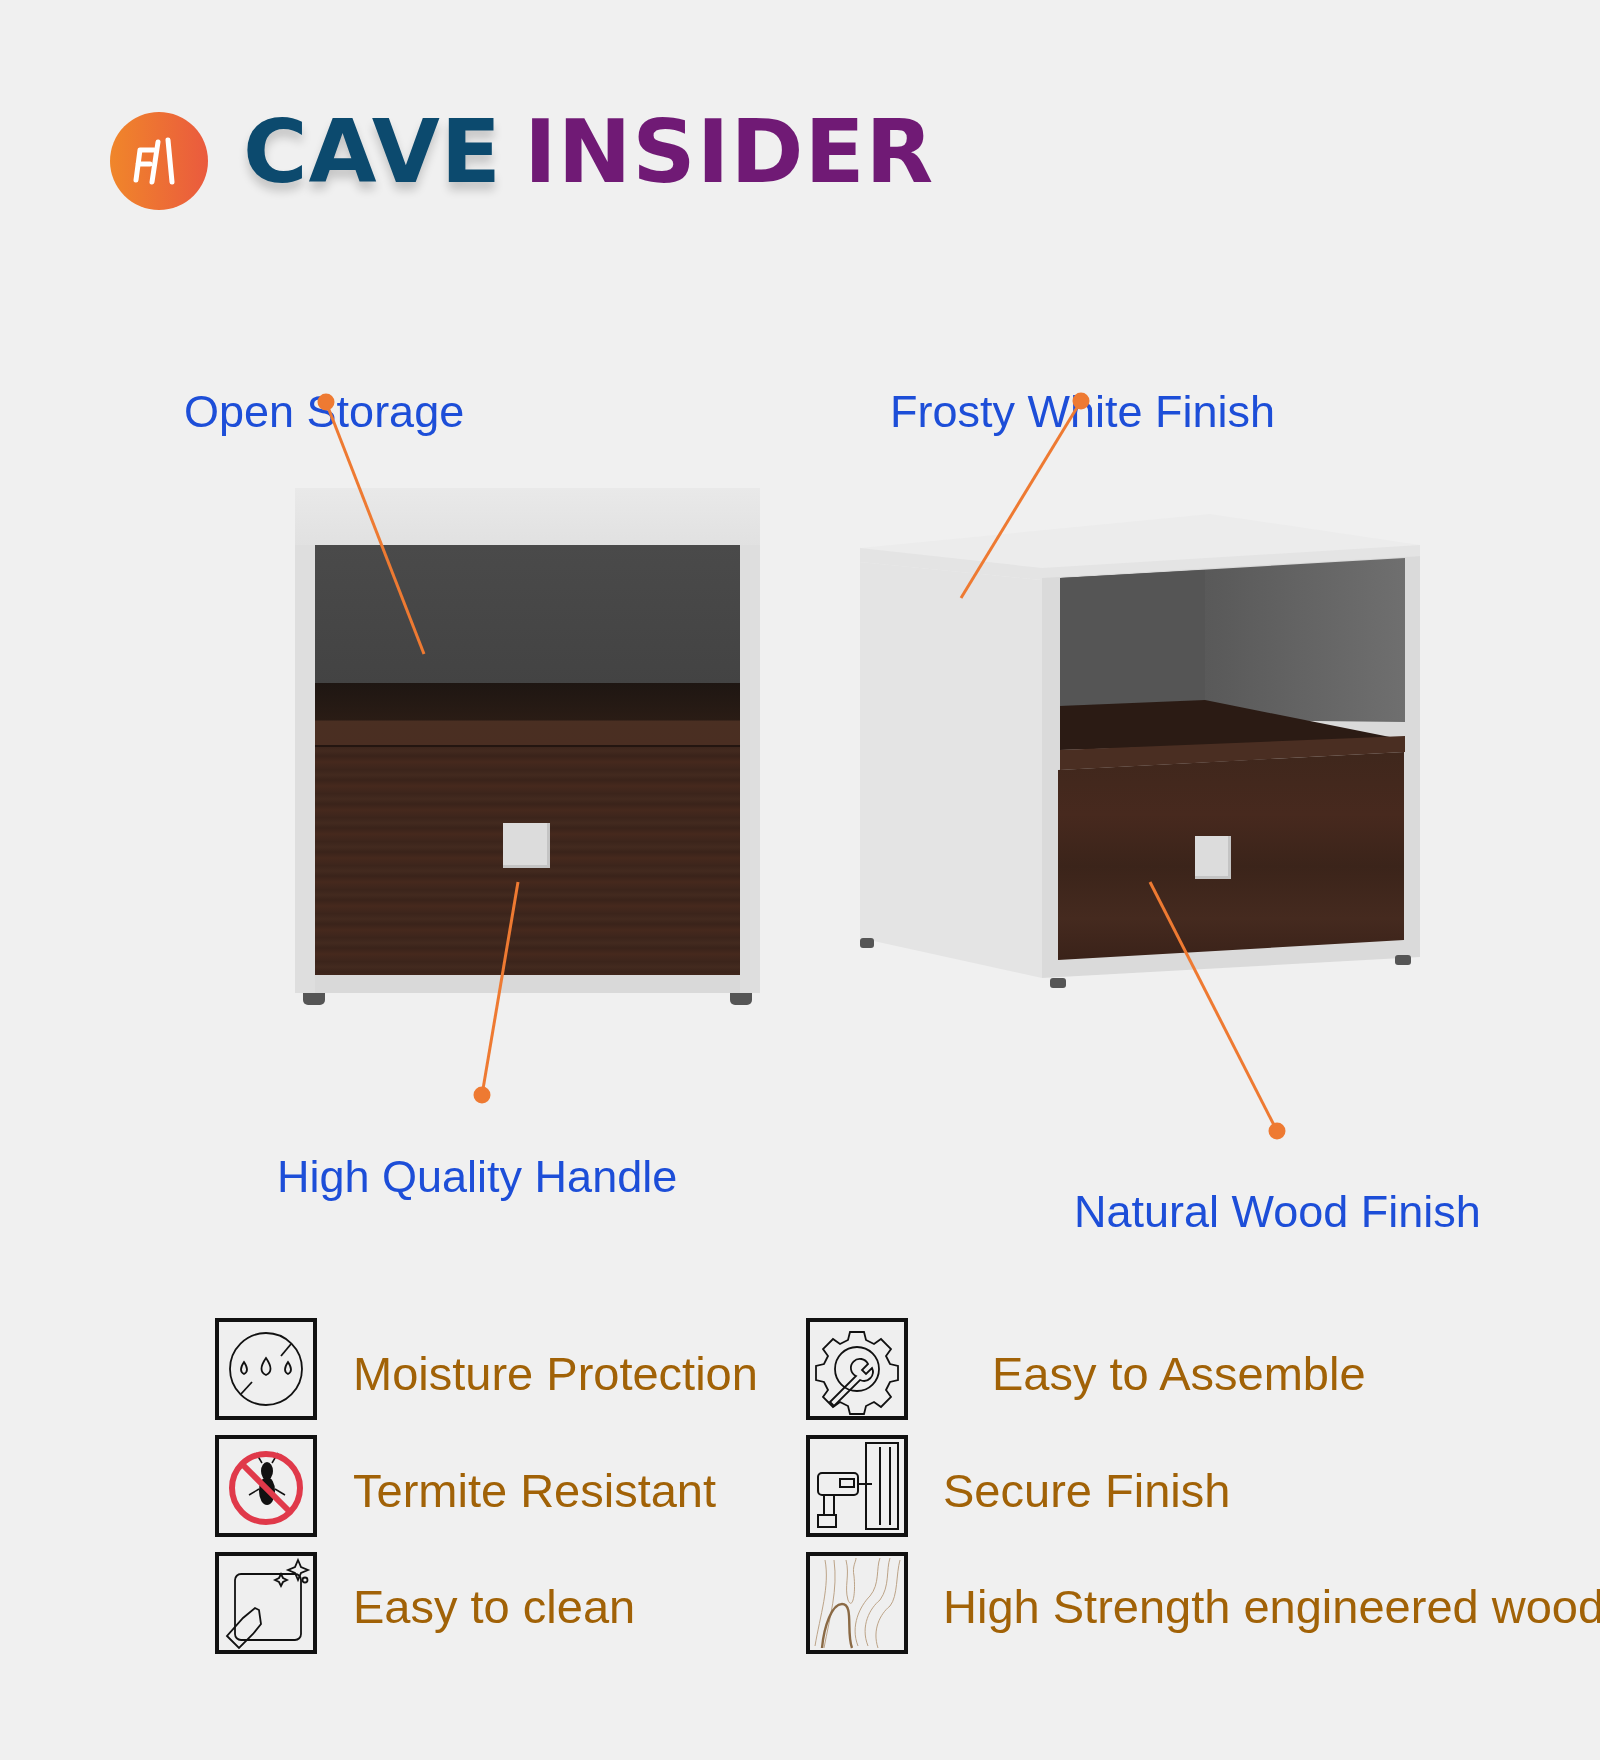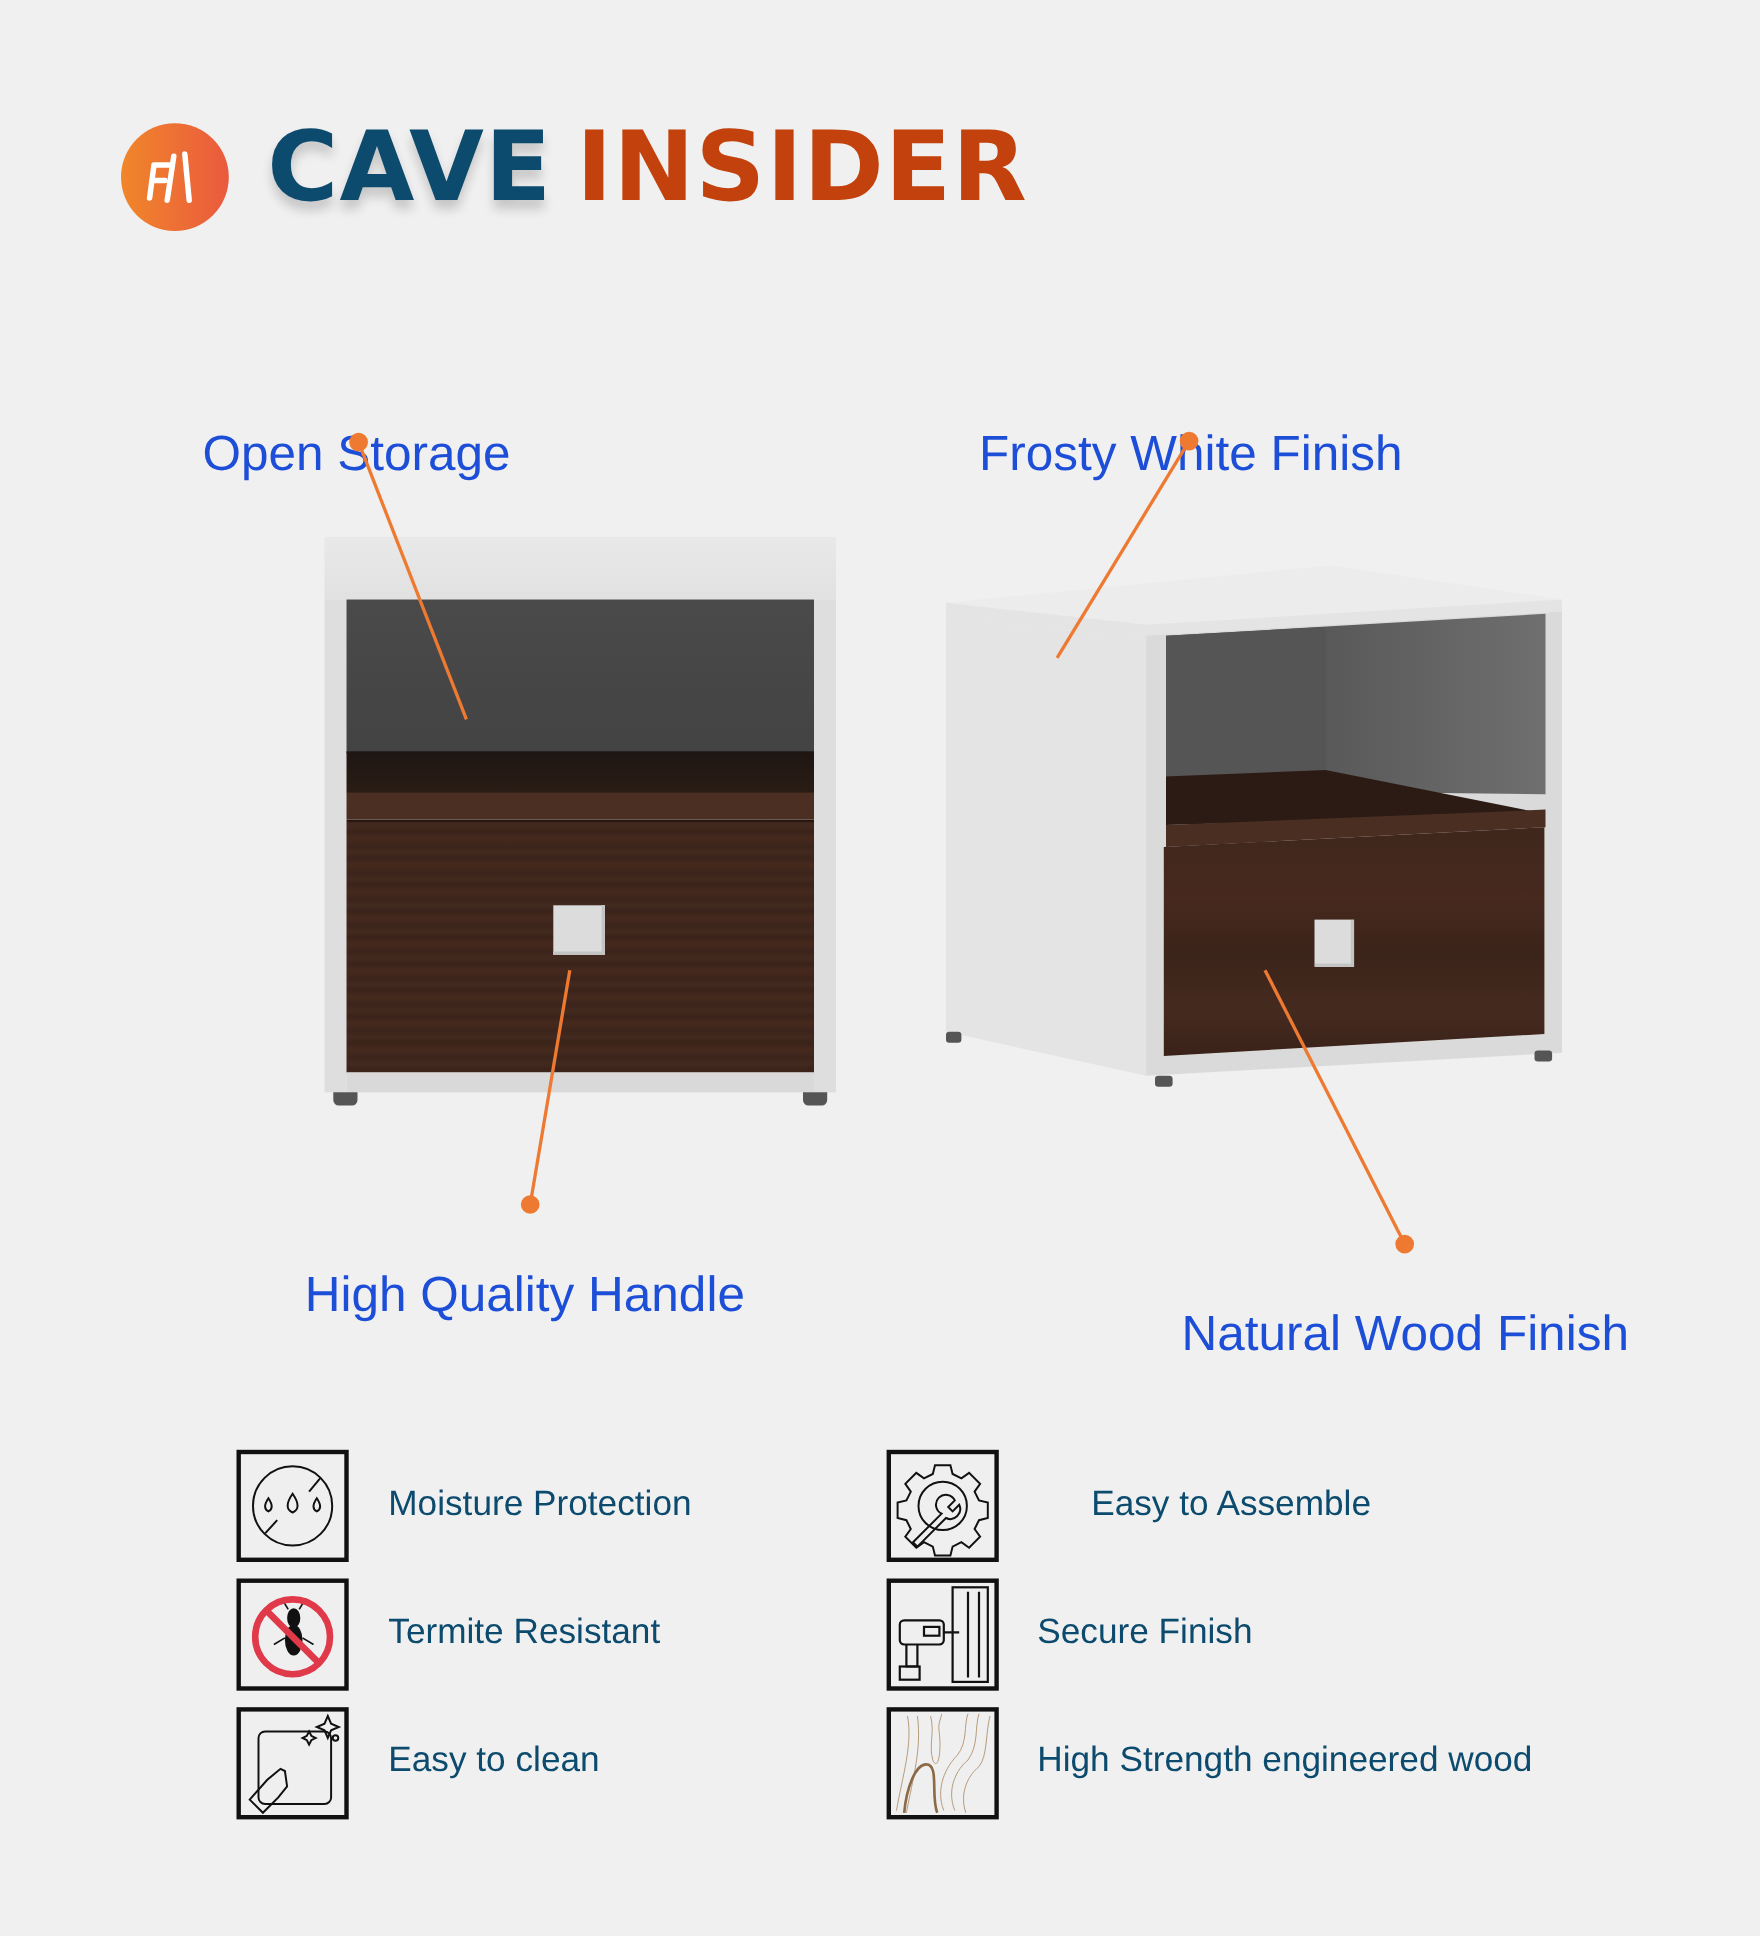--- a/index.html
+++ b/index.html
@@ -2,35 +2,35 @@
 <html><head>
 <meta charset="utf-8">
 <style>
   html,body{margin:0;padding:0;}
   body{width:1600px;height:1760px;background:#f0f0f0;position:relative;overflow:hidden;font-family:"Liberation Sans",sans-serif;}
   .abs{position:absolute;}
   
   .logo-circle{left:110px;top:112px;width:98px;height:98px;border-radius:50%;background:linear-gradient(90deg,#f0862a,#ea5a3e);}
   .logo-text{left:243px;top:108px;font-family:"DejaVu Sans",sans-serif;font-weight:bold;font-size:88px;letter-spacing:1px;line-height:1;white-space:nowrap;}
   .logo-cave{color:#0c4a6e;text-shadow:0 8px 10px rgba(0,0,0,0.18);}
-  .logo-insider{color:#c2410c;margin-left:22px;}
+  .logo-insider{color:#701a75;margin-left:22px;}
   
   .label{font-family:Liberation Sans, sans-serif;font-size:45px;color:#1d4ed8;white-space:nowrap;line-height:1;margin-top:46px;}
   
   .white{background:#e6e6e6;}
   .slab{background:linear-gradient(#e9e9e9,#e1e1e1);}
   .interior{background:linear-gradient(180deg,#4a4a4a,#434343);}
   .shelf{background:linear-gradient(180deg,#1e1612 0%,#2a1c15 60%,#4a2f22 61%,#4a2e22 100%);}
   .drawer{background:repeating-linear-gradient(180deg,#3b241b 0px,#432a1f 6px,#3a231a 11px,#46291d 17px,#3d251c 24px);box-shadow:inset 0 2px 0 #231510;}
   .handle{background:#dcdcdc;box-shadow:inset -3px -3px 0 #c4c4c4;}
   .foot{background:#555;border-radius:0 0 5px 5px;}
   
   .feat-box{width:94px;height:94px;border:4px solid #111;background:#efefef;box-sizing:content-box;}
   .feat-box svg{width:94px;height:94px;display:block;}
-  .feat-text{font-family:"Liberation Sans",sans-serif;font-size:32px;color:#0c4a6e;white-space:nowrap;line-height:1;}
+  .feat-text{font-family:"Liberation Sans",sans-serif;font-size:47px;color:#a16207;white-space:nowrap;line-height:1;}
   svg.overlay{position:absolute;left:0;top:0;pointer-events:none;}
 </style>
 </head>
 <body>
 
 <div class="abs logo-circle">
   <svg width="98" height="98" viewBox="0 0 98 98">
     <path d="M26 68 L30 38 M30 38 L44 38 M28 52 L40 52" stroke="#fff" stroke-width="5" fill="none" stroke-linecap="round"></path>
     <path d="M48 30 L42 70 M58 28 L62 70" stroke="#fff" stroke-width="5" fill="none" stroke-linecap="round"></path>
   </svg>

